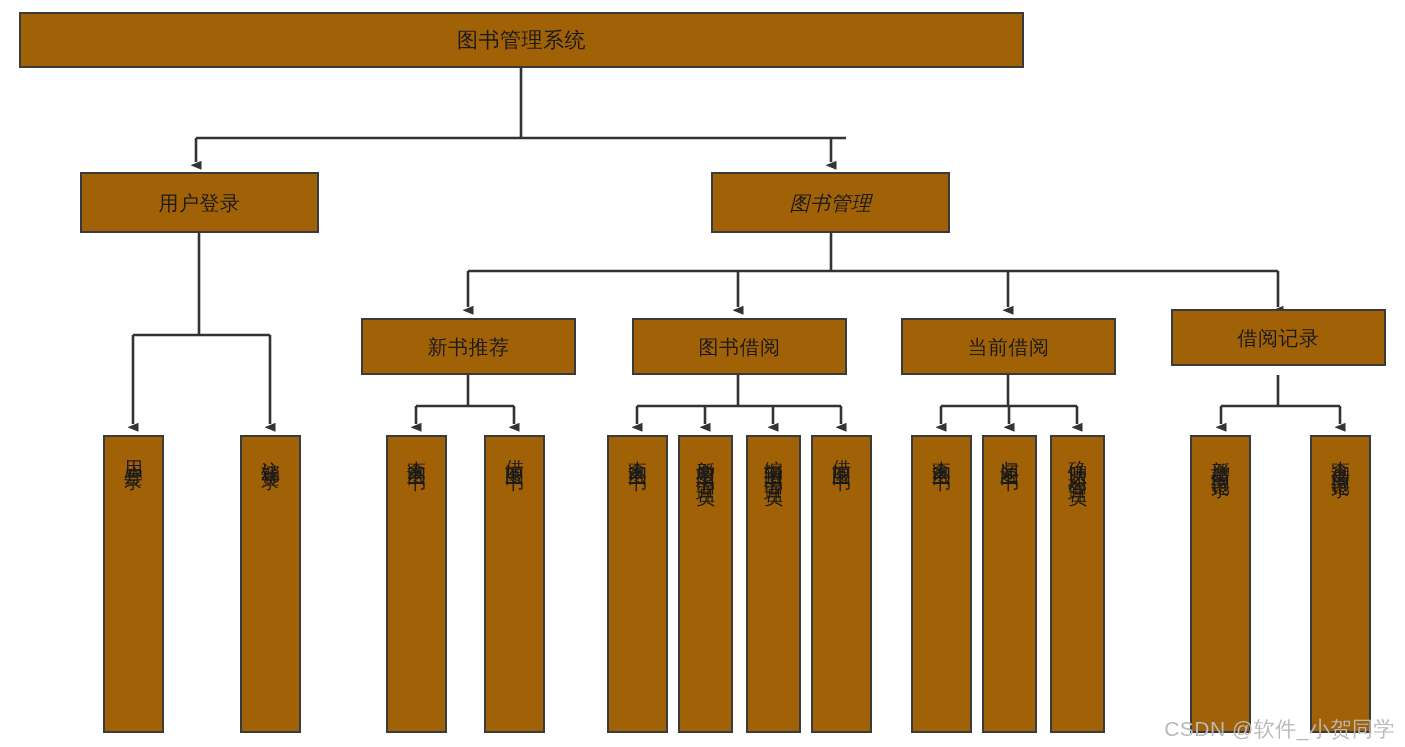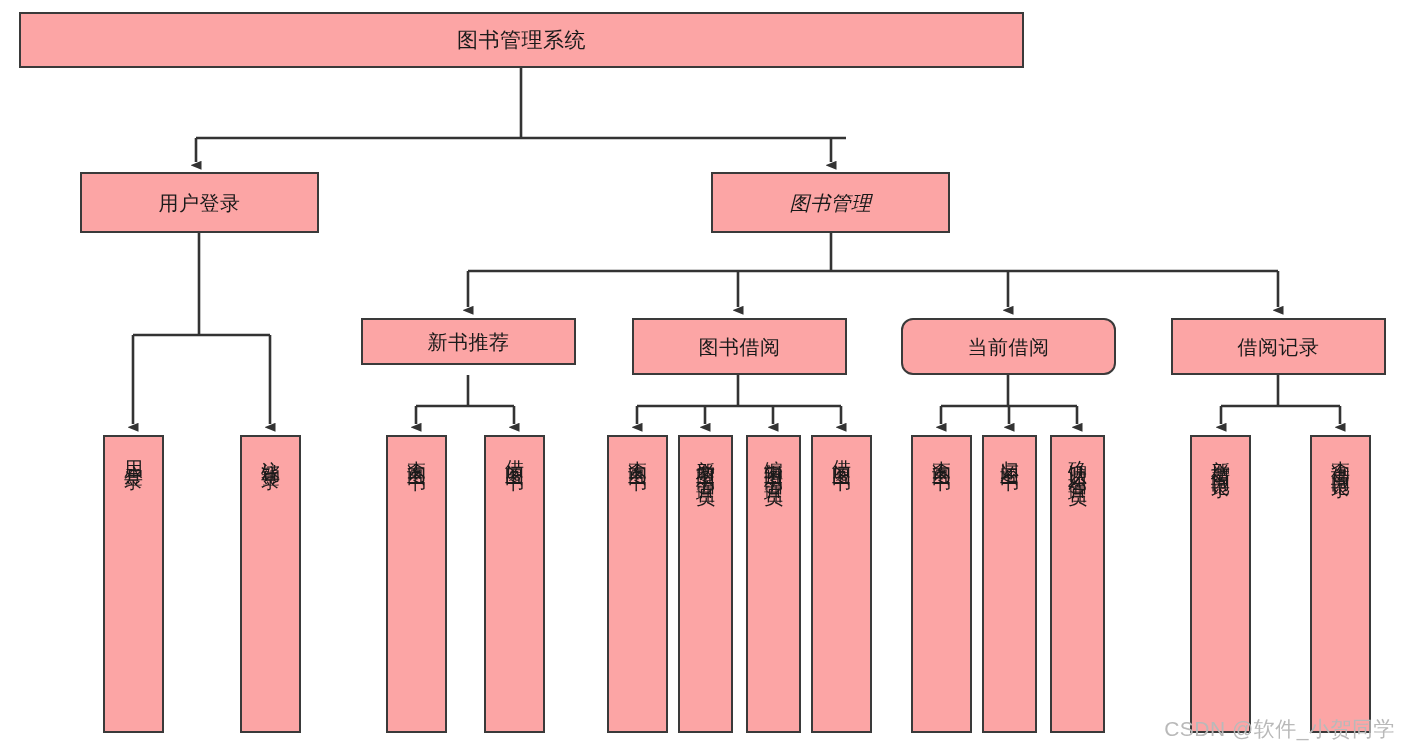--- a/index.html
+++ b/index.html
@@ -22,21 +22,21 @@
     position: absolute;
     left: 0;
     top: 0;
     width: 1405px;
     height: 747px;
     pointer-events: none;
   }
   .node {
     position: absolute;
     box-sizing: border-box;
-    background: #fca5a5;
+    background: #a16207;
     border: 2px solid #3a3a3a;
     display: flex;
     align-items: center;
     justify-content: center;
     color: #1a1a1a;
   }
   .node.level-0 {
     font-size: 21px;
   }
   .node.level-1 {
@@ -133,33 +133,33 @@
   </div>
 
   <div class="node level-1" style="left:80px; top:172px; width:239px; height:61px;">
     <span class="label-h">用户登录</span>
   </div>
 
   <div class="node level-1" style="left:711px; top:172px; width:239px; height:61px;font-style:italic;">
     <span class="label-h">图书管理</span>
   </div>
 
-  <div class="node level-2" style="left:361px; top:318px; width:215px; height:47px;">
+  <div class="node level-2" style="left:361px; top:318px; width:215px; height:57px;">
     <span class="label-h">新书推荐</span>
   </div>
 
   <div class="node level-2" style="left:632px; top:318px; width:215px; height:57px;">
     <span class="label-h">图书借阅</span>
   </div>
 
-  <div class="node level-2" style="left:901px; top:318px; width:215px; height:57px;border-radius:12px;">
+  <div class="node level-2" style="left:901px; top:318px; width:215px; height:57px;">
     <span class="label-h">当前借阅</span>
   </div>
 
-  <div class="node level-2" style="left:1171px; top:318px; width:215px; height:57px;">
+  <div class="node level-2" style="left:1171px; top:309px; width:215px; height:57px;">
     <span class="label-h">借阅记录</span>
   </div>
 
   <div class="node leaf" style="left:103px; top:435px; width:61px; height:298px;">
     <span class="label-v">用户登录</span>
   </div>
 
   <div class="node leaf" style="left:240px; top:435px; width:61px; height:298px;">
     <span class="label-v">注销登录</span>
   </div>

